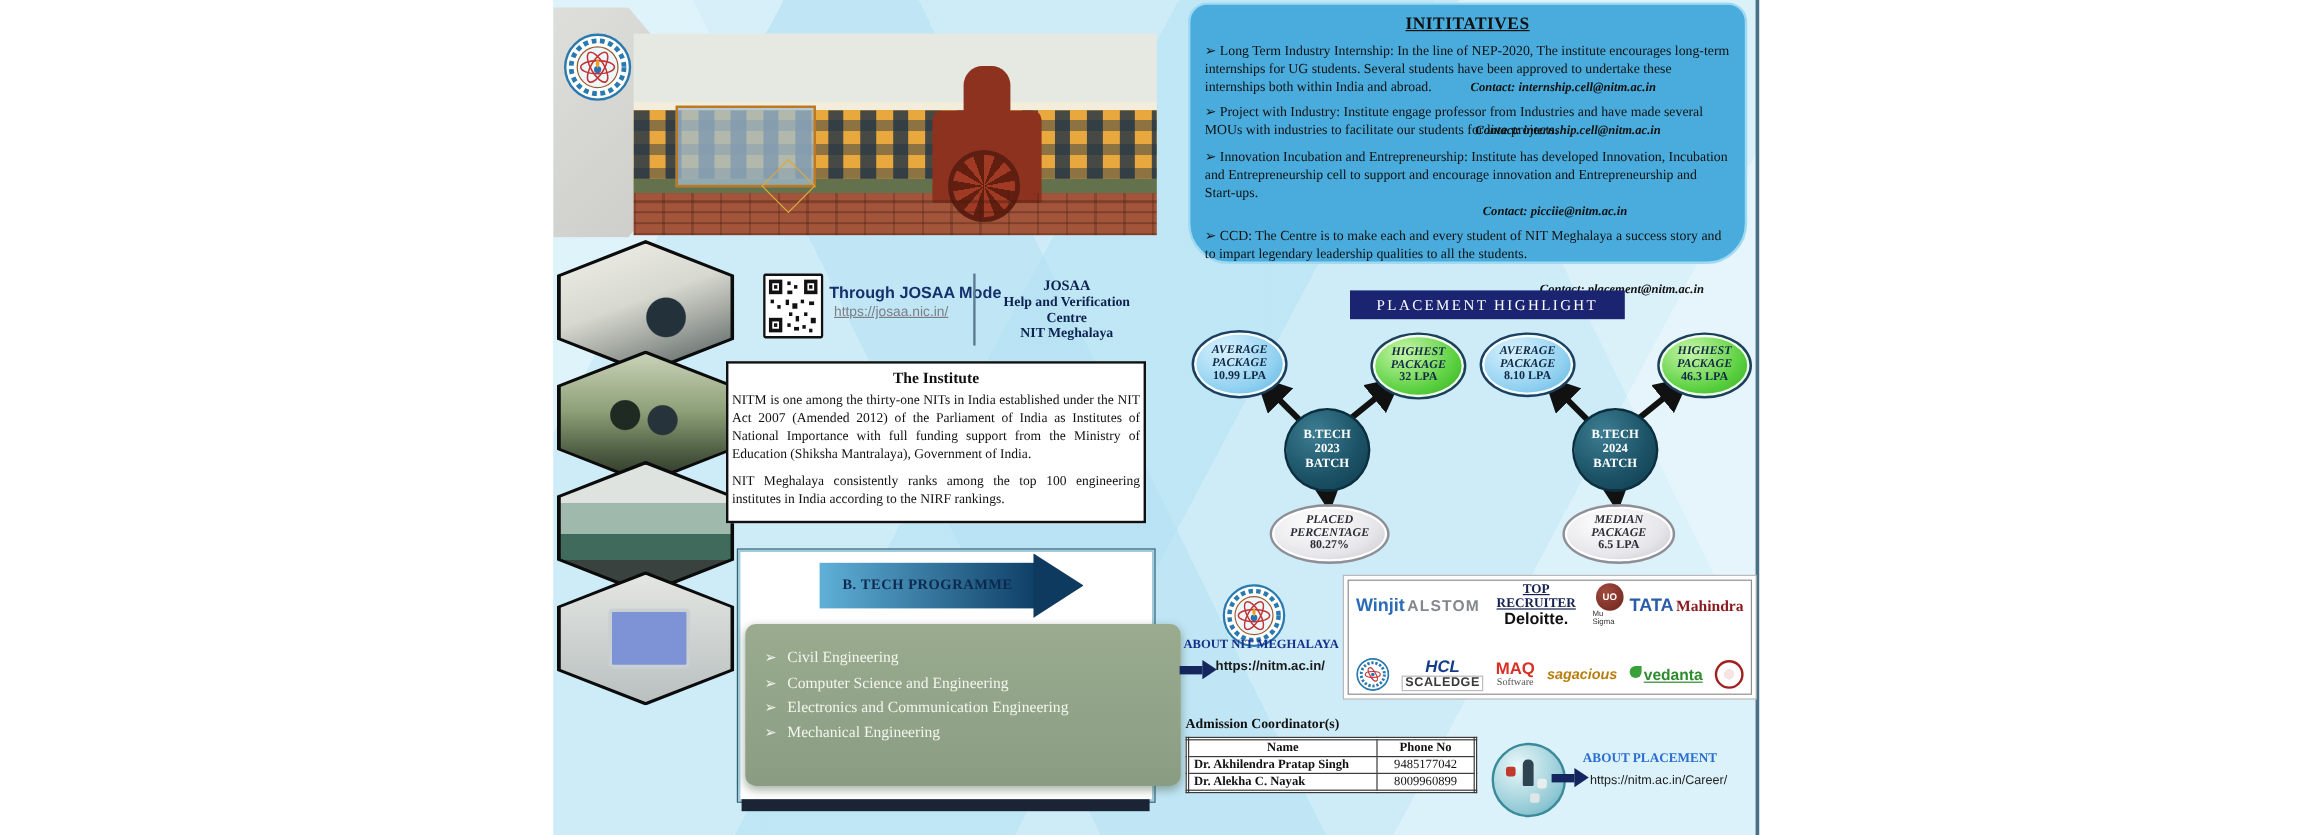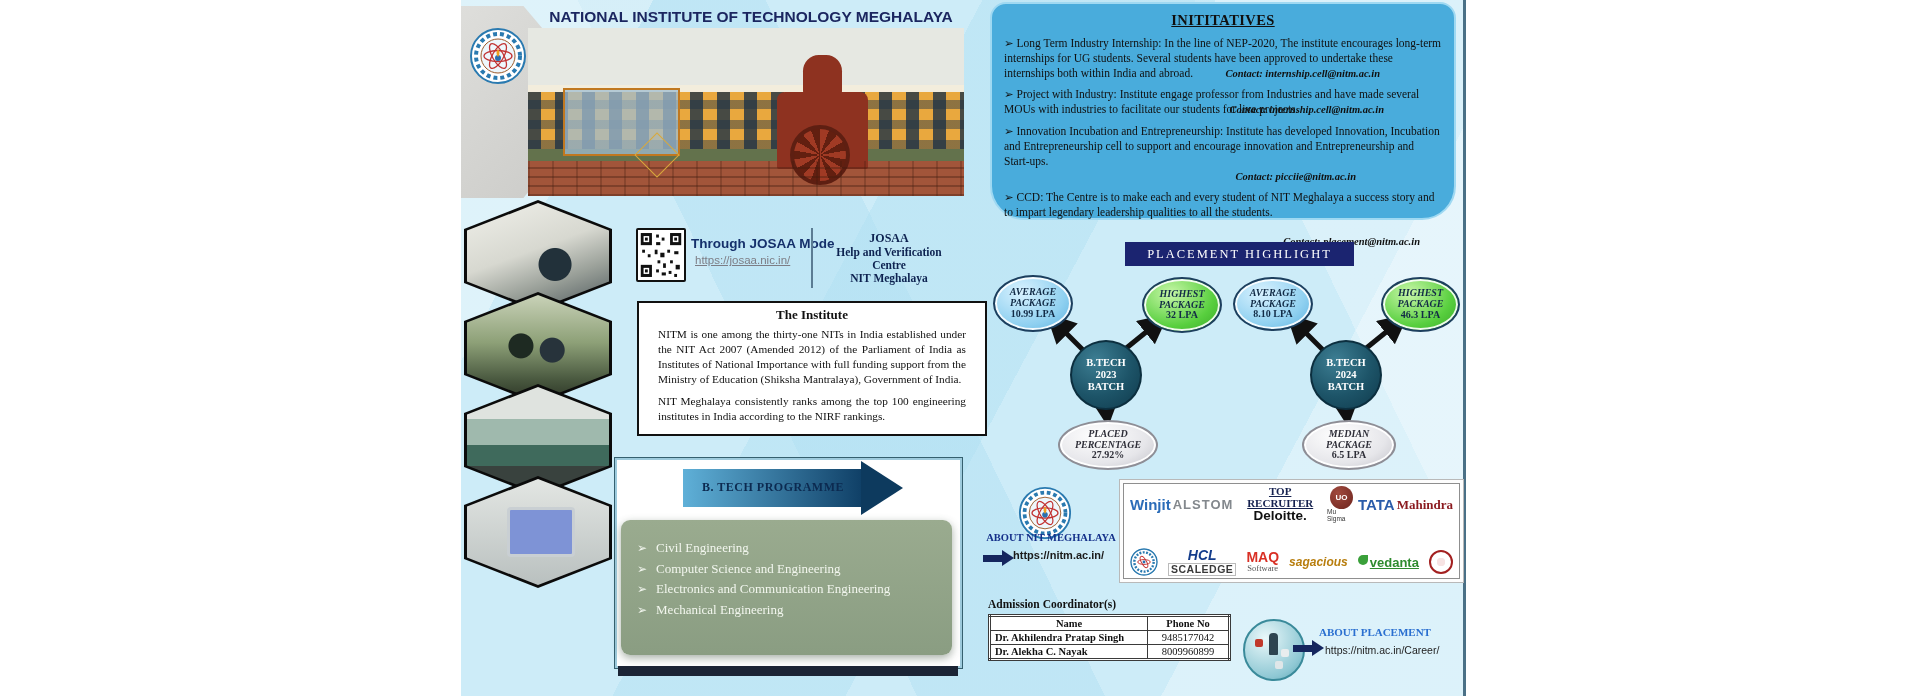--- a/index.html
+++ b/index.html
@@ -66,37 +66,37 @@
   .josaa-mode{left:230px;top:236px;font-family:"Liberation Sans",sans-serif;font-weight:700;
     font-size:13.5px;color:#15306b;}
   .josaa-link{left:234px;top:254px;font-family:"Liberation Sans",sans-serif;font-size:11.5px;
     color:#7d7d85;text-decoration:underline;}
   .vdiv{left:350px;top:228px;width:2px;height:60px;background:#5b7c93;}
   .josaa-help{left:358px;top:231px;width:140px;text-align:center;color:#0d2250;font-weight:700;}
   .josaa-help .h1{font-size:12px;}
   .josaa-help .h2,.josaa-help .h3{font-size:11.5px;line-height:1.15;}
 
   
-  .inst{left:176px;top:301px;width:350px;height:135px;background:#fff;border:2.5px solid #111;
-    box-sizing:border-box;padding:4px 19px;}
+  .inst{left:144px;top:301px;width:350px;height:135px;background:#fff;border:2.5px solid #111;
+    box-sizing:border-box;padding:4px 3px;}
   .inst h3{margin:0 0 4px;text-align:center;font-size:13px;color:#111;}
   .inst p{margin:0 0 7px;font-size:11.3px;line-height:1.32;text-align:justify;color:#111;}
 
   
   .btp{left:154px;top:458px;width:347px;height:210px;background:#fff;border:2px solid #9ecbdd;
     outline:1px solid #35606f;box-sizing:border-box;}
   .btp-bar{left:157px;top:666px;width:340px;height:10px;background:#1b2435;}
   .bt-arrow{left:222px;top:461px;width:220px;height:54px;}
   .bt-body{position:absolute;left:0;top:8px;width:180px;height:38px;
     background:linear-gradient(90deg,#5fb0d8,#0f3f66);}
   .bt-head{position:absolute;left:178px;top:0;width:42px;height:54px;background:#0d3a5e;
     clip-path:polygon(0 0,100% 50%,0 100%);}
   .bt-label{position:absolute;left:6px;top:19px;width:168px;text-align:center;font-weight:700;
     font-size:12px;letter-spacing:.5px;color:#0c2a50;}
-  .greenbox{left:160px;top:520px;width:331px;height:135px;border-radius:9px;
+  .greenbox{left:160px;top:520px;width:363px;height:135px;border-radius:9px;
     background:linear-gradient(180deg,#9aab8f,#8a9d82);box-shadow:0 3px 8px rgba(60,80,60,.45);
     padding:18px 0 0 16px;box-sizing:border-box;}
   .prog{font-size:13px;color:#f2f6ee;line-height:19.5px;}
   .prog .b{margin-right:9px;font-size:12px;}
 
   
   .init{left:529px;top:2px;width:466px;height:218px;background:#49acdc;
     border:2px solid #9fd9f2;border-radius:16px 16px 34px 34px;box-sizing:border-box;
     padding:6px 12px 0 12px;color:#101010;}
   .init h3{margin:2px 0 4px;text-align:center;font-size:14.5px;text-decoration:underline;letter-spacing:.4px;}
@@ -196,24 +196,20 @@
     <circle cx="29" cy="29" r="27" fill="#ffffff" stroke="#2a7ab0" stroke-width="2"></circle>
     <circle cx="29" cy="29" r="22" fill="none" stroke="#2a7ab0" stroke-width="4" stroke-dasharray="4 3"></circle>
     <circle cx="29" cy="29" r="17" fill="#eef7fc" stroke="#9a5a2a" stroke-width="1"></circle>
     <ellipse cx="29" cy="29" rx="14" ry="5.5" fill="none" stroke="#c23333" stroke-width="1.3"></ellipse>
     <ellipse cx="29" cy="29" rx="14" ry="5.5" fill="none" stroke="#c23333" stroke-width="1.3" transform="rotate(60 29 29)"></ellipse>
     <ellipse cx="29" cy="29" rx="14" ry="5.5" fill="none" stroke="#c23333" stroke-width="1.3" transform="rotate(120 29 29)"></ellipse>
     <circle cx="29" cy="31" r="3" fill="#2a6fb0"></circle>
     <path d="M29 22 q3 4 0 8 q-3 -4 0 -8" fill="#f0a020"></path>
   </svg>
 
-  <div class="abs title">
-    <div class="t1">NATIONAL INSTITUTE OF TECHNOLOGY MEGHALAYA</div>
-    <div class="t2">B.Tech ADMISSIONS-2024</div>
-  </div>
 
   <div class="abs campus">
     <div class="win"></div>
     <div class="glass"></div>
     <div class="stopk"></div>
     <div class="statue"></div>
     <div class="wheel"></div>
     <div class="bricks"></div>
     <div class="diamond"></div>
   </div>
@@ -347,21 +343,21 @@
     <div class="vl">32 LPA</div>
   </div>
   <div class="batch" style="left:609px;top:340px;width:68px;height:66px;">
     <div>B.TECH</div>
     <div>2023</div>
     <div>BATCH</div>
   </div>
   <div class="oval o-silver" style="left:597px;top:420px;width:100px;height:50px;">
     <div class="it">PLACED</div>
     <div class="it">PERCENTAGE</div>
-    <div class="vl">27.92%</div>
+    <div class="vl">80.27%</div>
   </div>
 
   <div class="oval o-blue" style="left:772px;top:277px;width:80px;height:54px;">
     <div class="it">AVERAGE</div>
     <div class="it">PACKAGE</div>
     <div class="vl">8.10 LPA</div>
   </div>
   <div class="oval o-green" style="left:920px;top:277px;width:79px;height:55px;">
     <div class="it">HIGHEST</div>
     <div class="it">PACKAGE</div>

